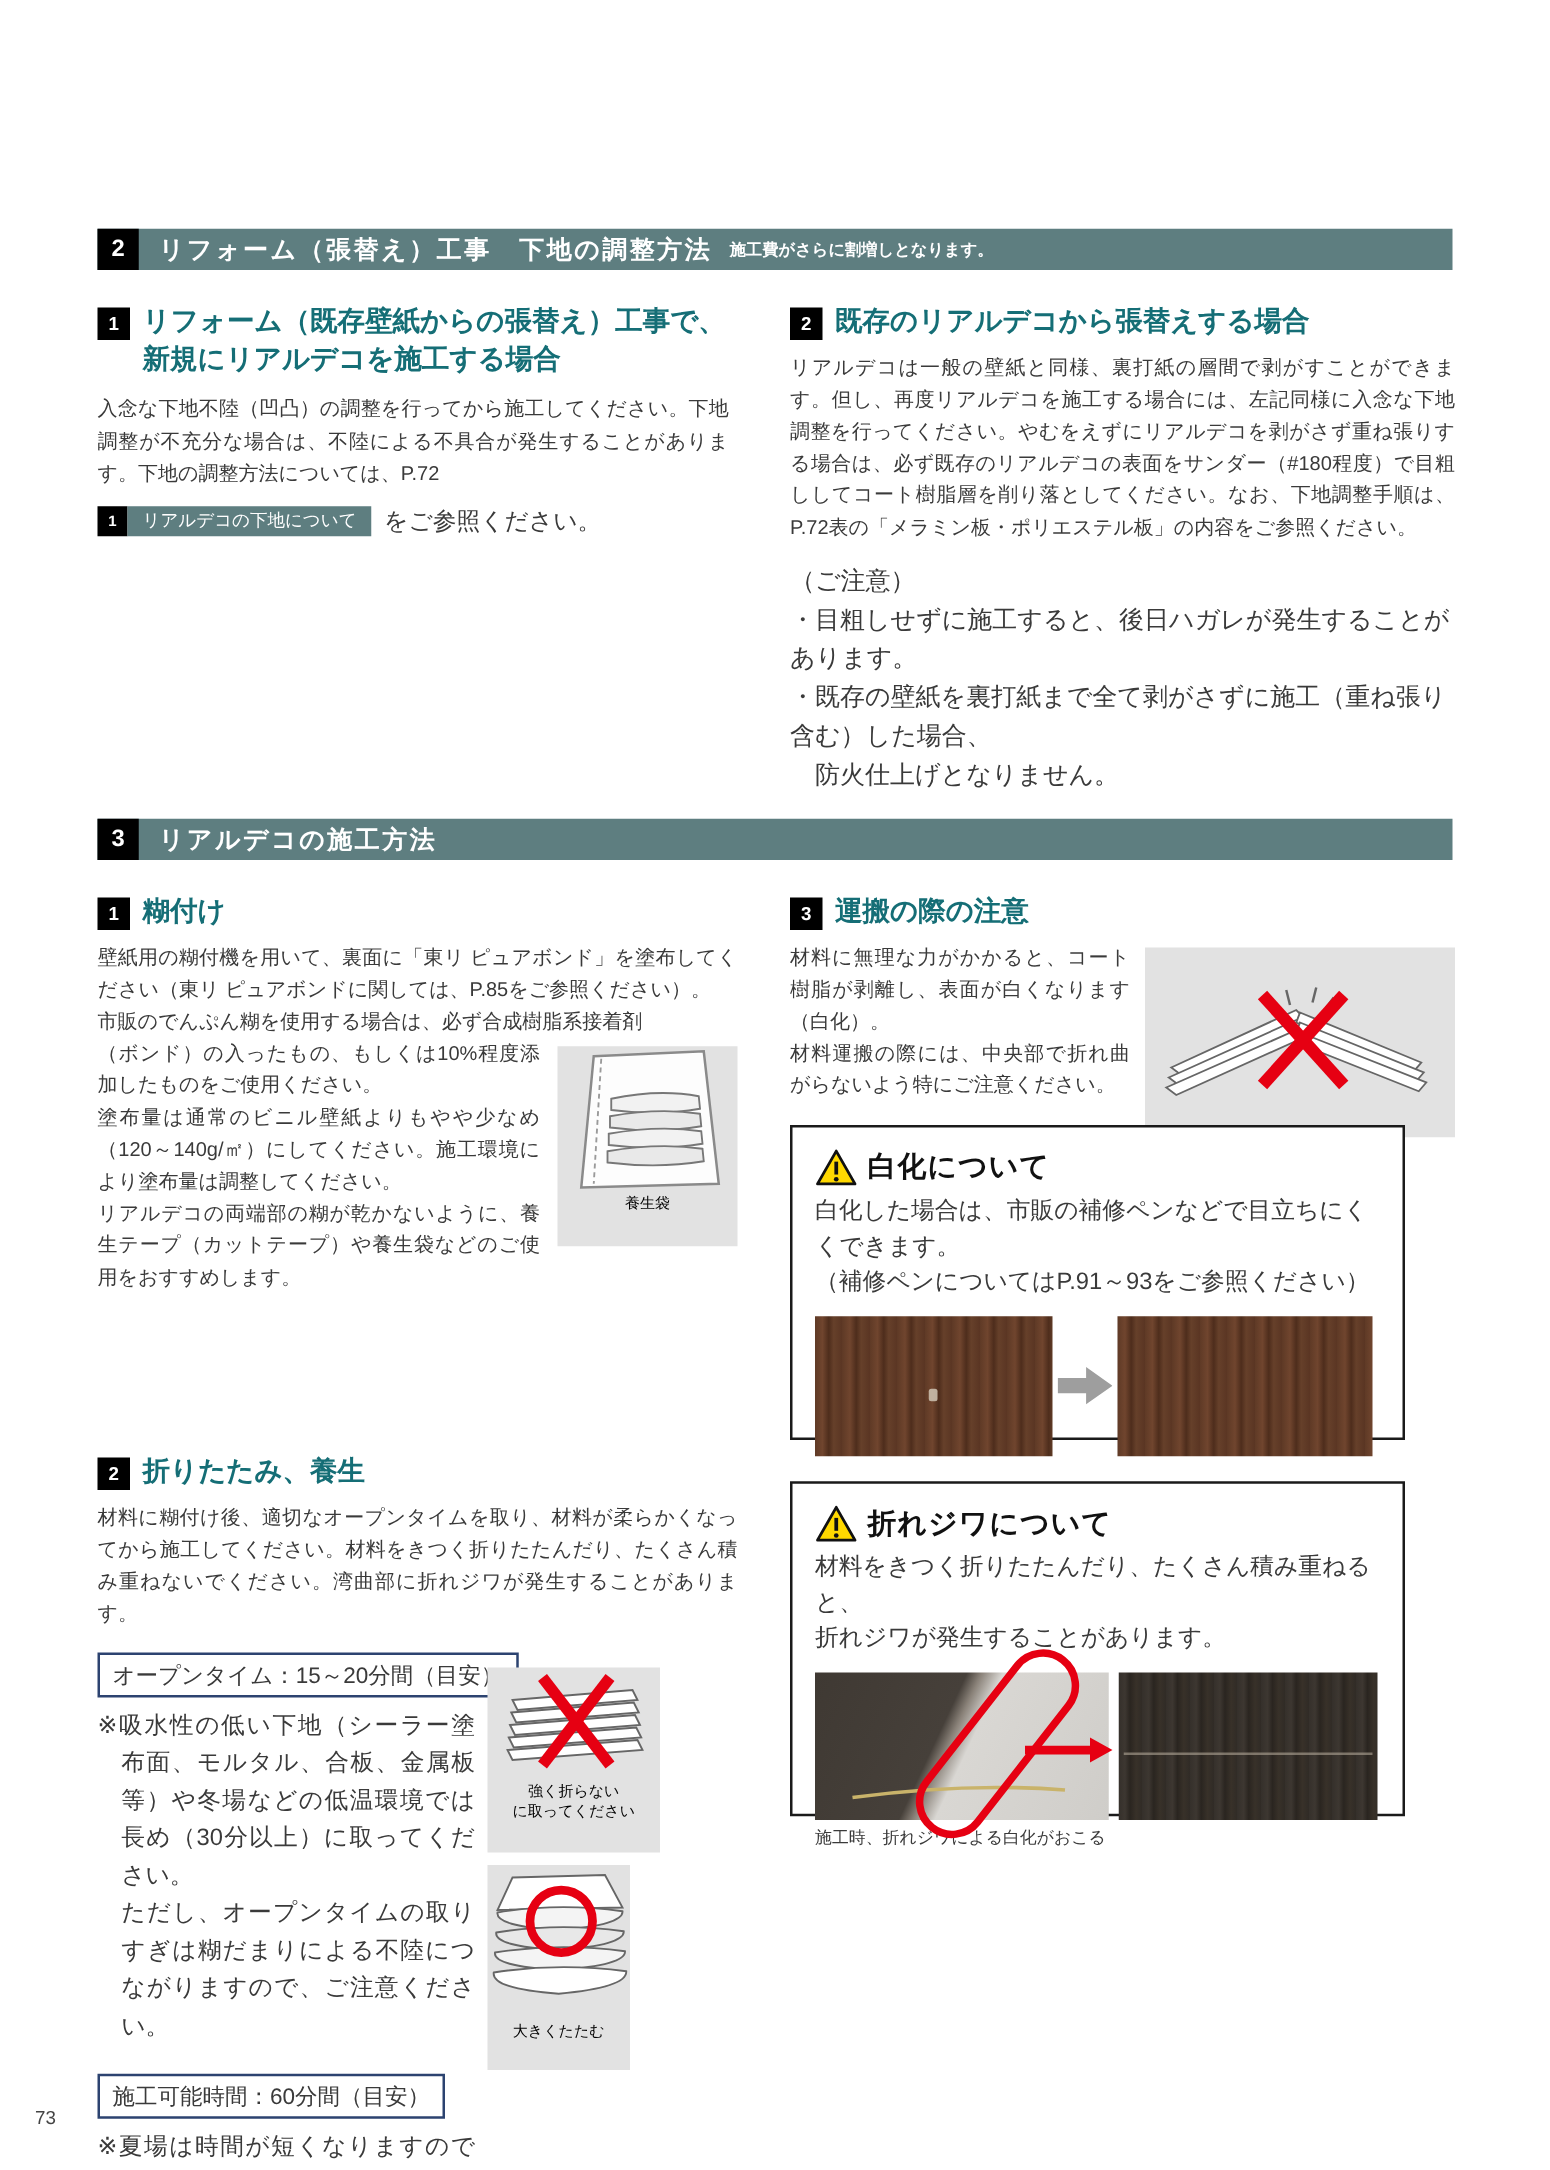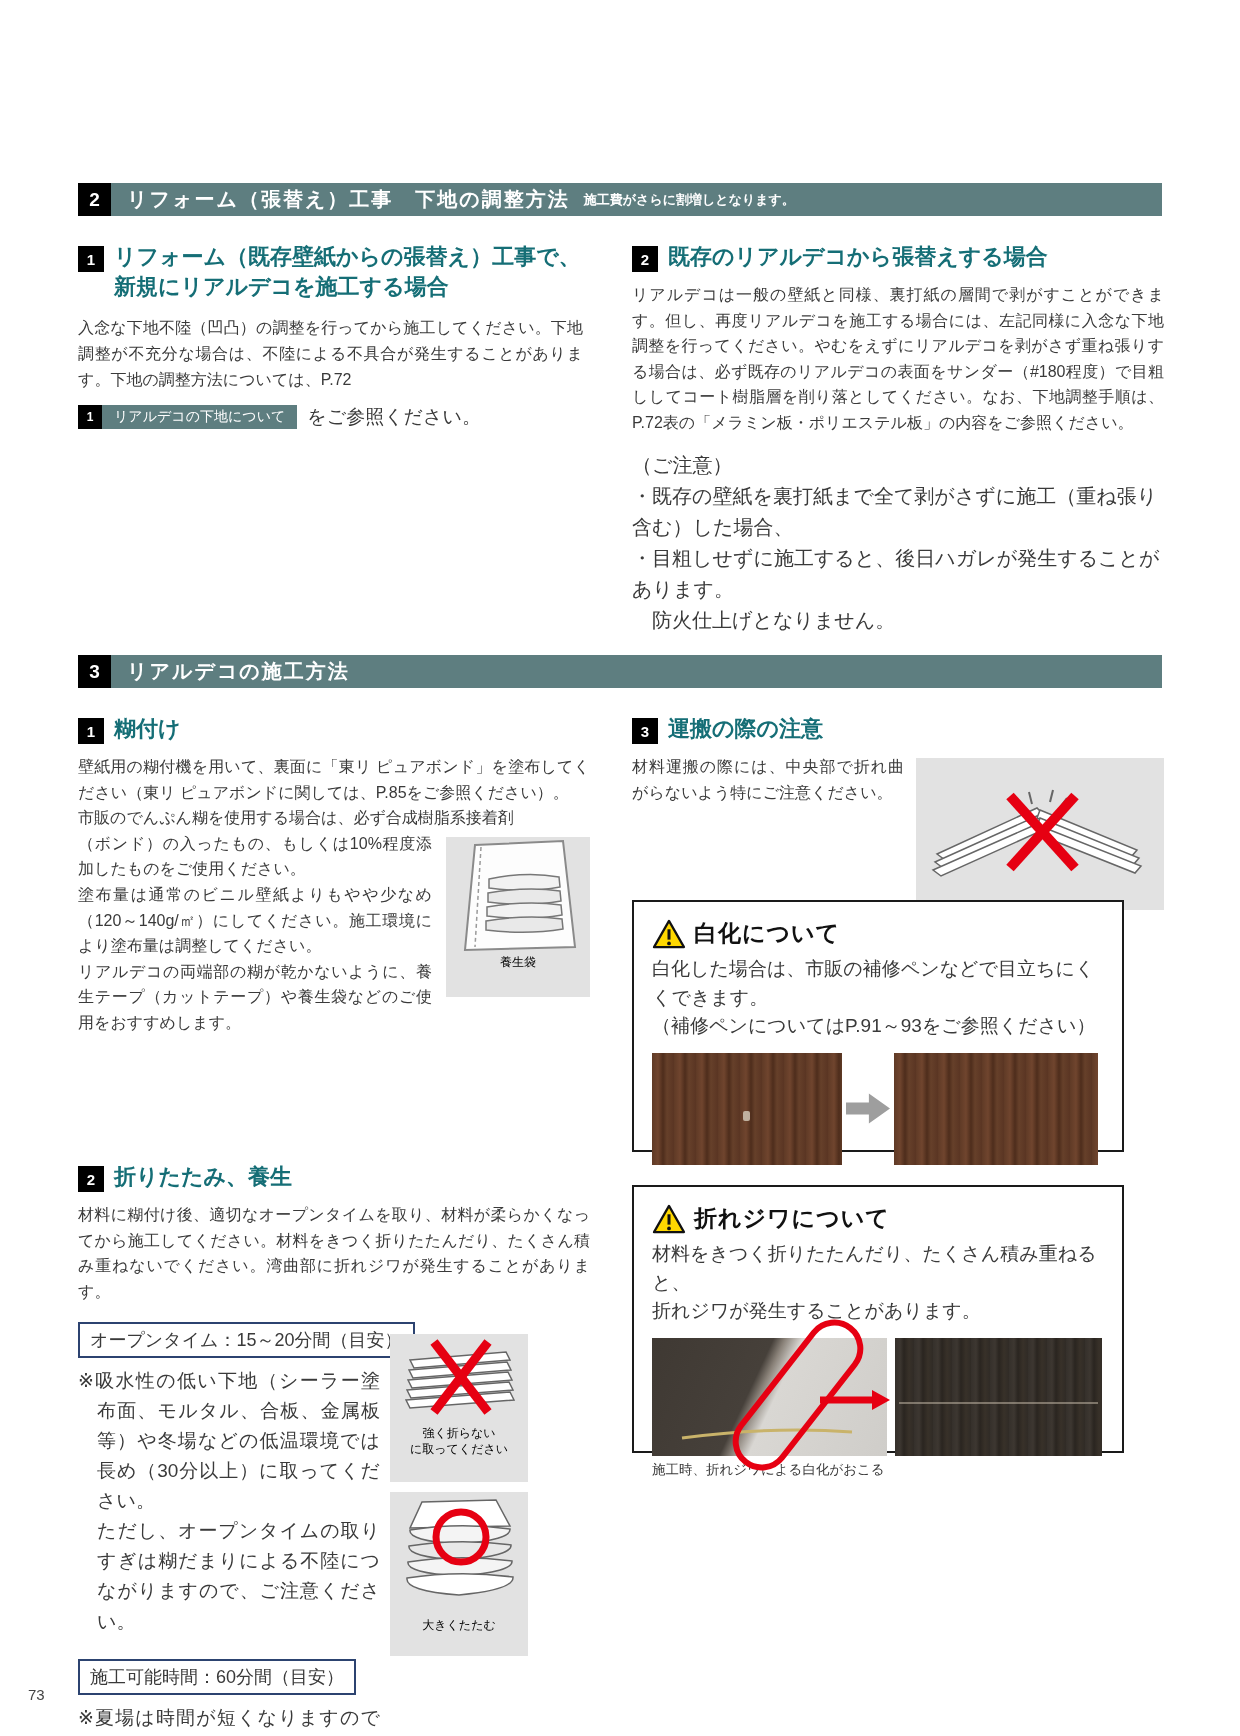--- a/index.html
+++ b/index.html
@@ -43,21 +43,21 @@
   .glue-float{float:right;width:144px;height:160px;margin:6px 0 6px 14px;}
   .caption{font-size:12px;color:#000000;line-height:1.3;text-align:center;}
 
   
   .specbox{border:2px solid #2C4370;width:fit-content;padding:4px 10px;font-size:18px;color:#3a3a3a;background:#fff;}
   .hang{font-size:19px;line-height:1.58;margin:0;padding-left:19px;text-indent:-19px;text-align:justify;}
   .hang2{font-size:19px;line-height:1.58;margin:0;padding-left:19px;text-align:justify;}
 
   
   .fold-img1{position:absolute;left:312px;top:172px;width:138px;height:148px;align-items:center;}
-  .fold-img2{position:absolute;left:312px;top:330px;width:138px;height:164px;}
+  .fold-img2{position:absolute;left:312px;top:330px;width:114px;height:164px;}
   .fold-text{width:302px;}
 
   
   .carry-float{float:right;width:248px;height:152px;margin-left:12px;margin-top:4px;}
 
   
   .infobox{position:absolute;left:632px;width:492px;border:2px solid #1a1a1a;background:#fff;padding:16px 18px;box-sizing:border-box;}
   #whitening-box{top:900px;height:252px;}
   #crease-box{top:1185px;height:268px;}
   .ib-title{display:flex;align-items:center;}
@@ -111,22 +111,22 @@
   </div>
 
   <div class="col" id="s2-right">
     <div class="subhead">
       <div class="sq">2</div>
       <div class="st">既存のリアルデコから張替えする場合</div>
     </div>
     <p class="body mt10">リアルデコは一般の壁紙と同様、裏打紙の層間で剥がすことができます。但し、再度リアルデコを施工する場合には、左記同様に入念な下地調整を行ってください。やむをえずにリアルデコを剥がさず重ね張りする場合は、必ず既存のリアルデコの表面をサンダー（#180程度）で目粗ししてコート樹脂層を削り落としてください。なお、下地調整手順は、P.72表の「メラミン板・ポリエステル板」の内容をご参照ください。</p>
     <div class="mt14">
       <p class="small">（ご注意）</p>
+      <p class="small">・目粗しせずに施工すると、後日ハガレが発生することがあります。</p>
       <p class="small">・既存の壁紙を裏打紙まで全て剥がさずに施工（重ね張り含む）した場合、</p>
-      <p class="small">・目粗しせずに施工すると、後日ハガレが発生することがあります。</p>
       <p class="small">　防火仕上げとなりません。</p>
     </div>
   </div>
 
   <div class="band" id="band3">
     <div class="bnum">3</div>
     <div class="btitle">リアルデコの施工方法</div>
   </div>
 
   <div class="col" id="s3-left">
@@ -218,20 +218,21 @@
           <line x1="104" y1="34" x2="107" y2="46" stroke="#666" stroke-width="2"></line>
           <line x1="128" y1="32" x2="125" y2="44" stroke="#666" stroke-width="2"></line>
           <line x1="90" y1="42" x2="97" y2="50" stroke="#666" stroke-width="2"></line>
           <line x1="142" y1="40" x2="136" y2="48" stroke="#666" stroke-width="2"></line>
           <g>
             <line x1="85" y1="38" x2="150" y2="110" stroke="#E60012" stroke-width="10"></line>
             <line x1="150" y1="38" x2="85" y2="110" stroke="#E60012" stroke-width="10"></line>
           </g>
         </svg>
       </div>
+      <p class="body">材料に無理な力がかかると、コート樹脂が剥離し、表面が白くなります（白化）。</p>
       <p class="body">材料運搬の際には、中央部で折れ曲がらないよう特にご注意ください。</p>
     </div>
   </div>
 
   <div class="infobox" id="whitening-box">
     <div class="ib-title">
       <svg width="34" height="30" viewBox="0 0 36 32">
         <path d="M18 2 L34 30 L2 30 Z" fill="#FFD800" stroke="#111" stroke-width="2.4" stroke-linejoin="round"></path>
         <rect x="16.4" y="11" width="3.2" height="11" fill="#111"></rect>
         <circle cx="18" cy="26" r="2" fill="#111"></circle>

